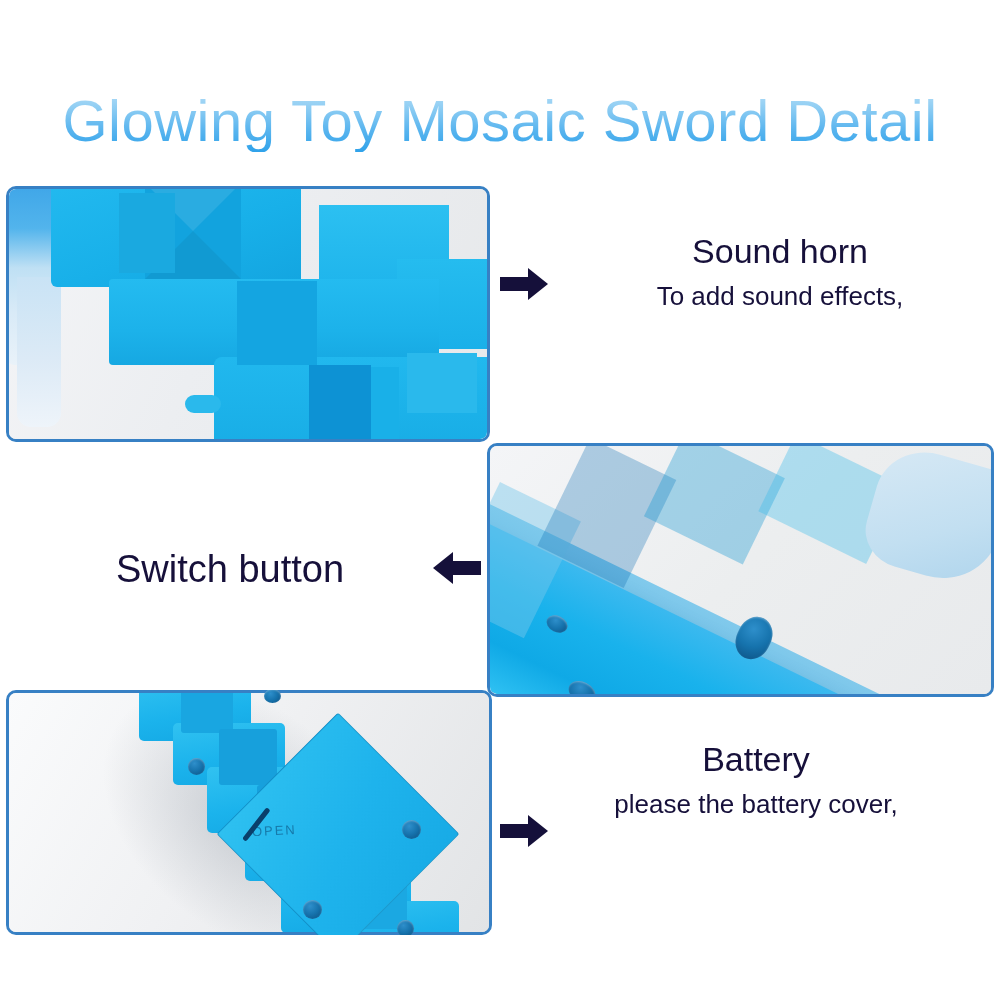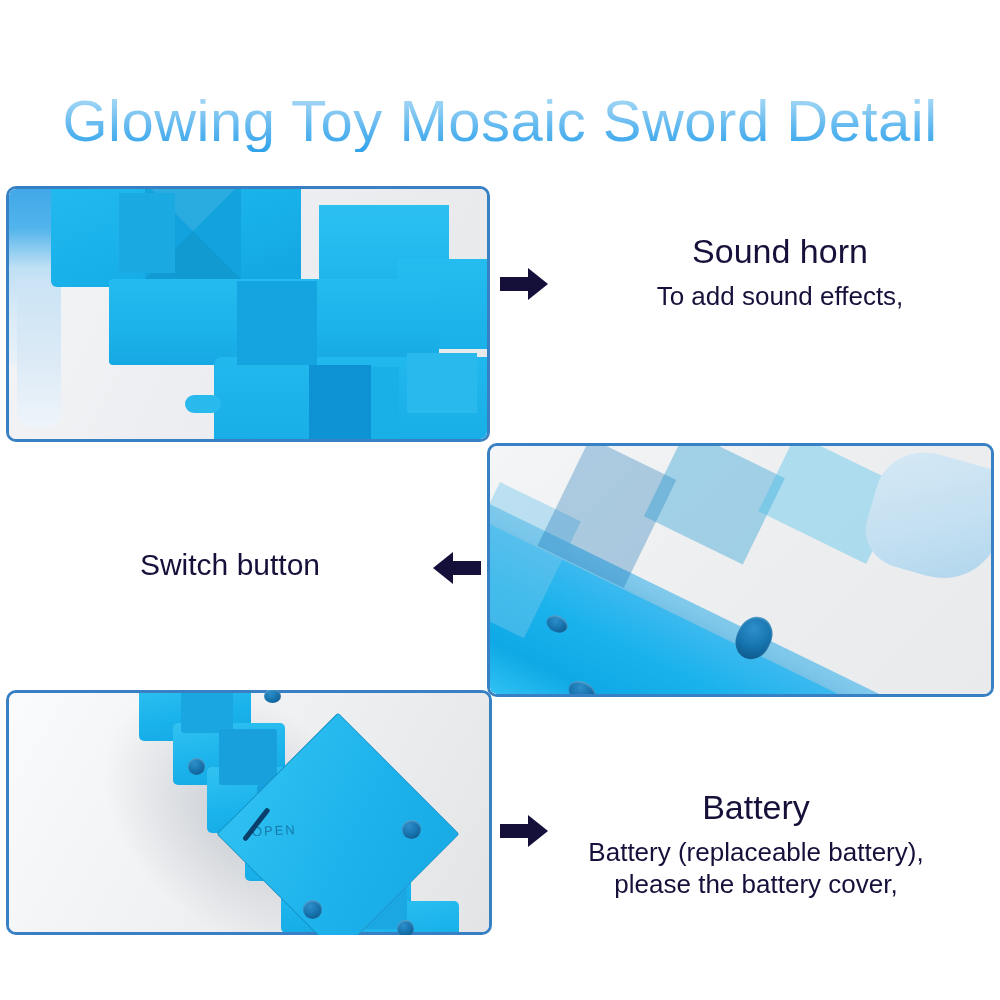--- a/index.html
+++ b/index.html
@@ -249,31 +249,31 @@
     white-space: nowrap;
   }
   .callout .body-line {
     font-size: 26px;
     font-weight: 400;
     line-height: 1.22;
     white-space: nowrap;
   }
 
   .callout-sound   { left: 544px; top: 232px; width: 472px; }
-  .callout-battery { left: 520px; top: 788px; width: 472px; }
+  .callout-battery { left: 520px; top: 740px; width: 472px; }
 
   .callout-switch {
     position: absolute;
     left: 40px; top: 548px; width: 380px;
     text-align: center;
     color: #16103a;
     font-family: "Liberation Sans", sans-serif;
   }
   .callout-switch .head {
-    font-size: 30px; font-weight: 400; white-space: nowrap; margin: 0;
+    font-size: 38px; font-weight: 400; white-space: nowrap; margin: 0;
   }
 </style>
 </head>
 <body>
 
 <div class="page">
 
   <div class="title-wrap">
     <h1 class="page-title">Glowing Toy Mosaic Sword Detail</h1>
   </div>
@@ -369,17 +369,16 @@
     <div class="head">Sound horn</div>
     <div class="body-line">To add sound effects,</div>
   </div>
 
   <div class="callout-switch">
     <div class="head">Switch button</div>
   </div>
 
   <div class="callout callout-battery">
     <div class="head">Battery</div>
-    <div class="body-line">Battery (replaceable battery),</div>
     <div class="body-line">please the battery cover,</div>
   </div>
 
 </div>
 
 </body></html>

